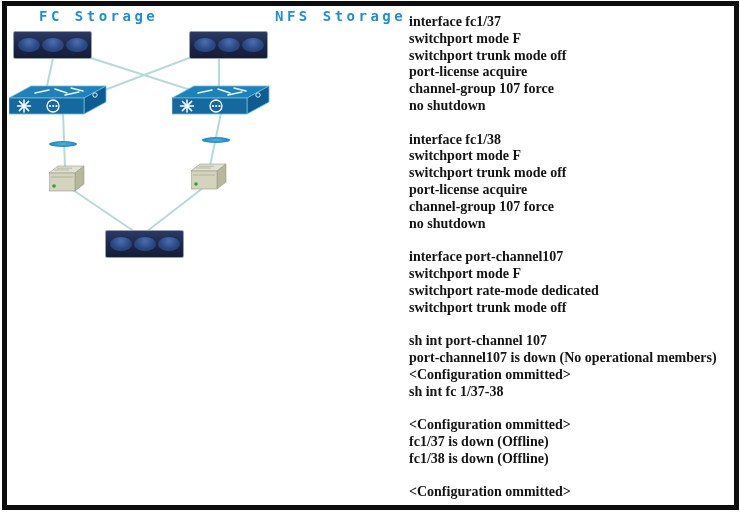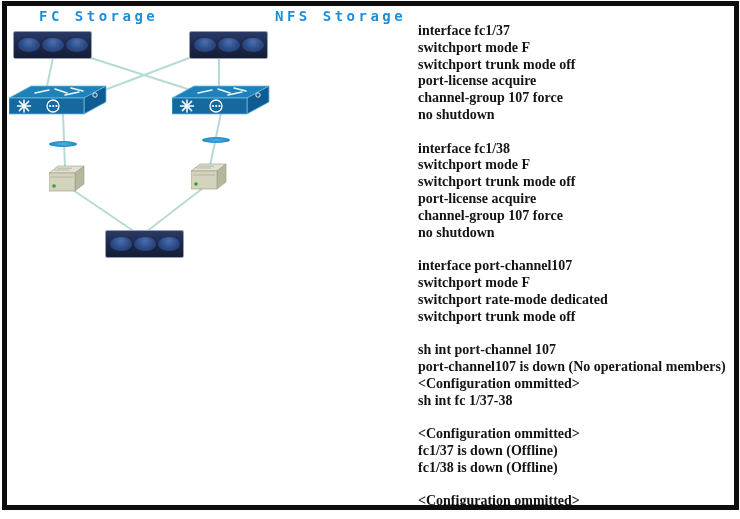--- a/index.html
+++ b/index.html
@@ -77,21 +77,21 @@
   .console {
     position: absolute;
     left: 399px; top: 5px;
     z-index: 2;
     font-family: "Liberation Serif", serif;
     font-weight: bold;
     font-size: 14px;
     line-height: 16.8px;
     color: #141414;
     white-space: pre;
-    margin: 12px;
+    margin: 3px;
   }
 </style>
 </head>
 <body>
 
 <div class="frame">
 
   <div class="diagram">
 
     <svg class="links-layer" width="300" height="260" viewBox="0 0 300 260">

